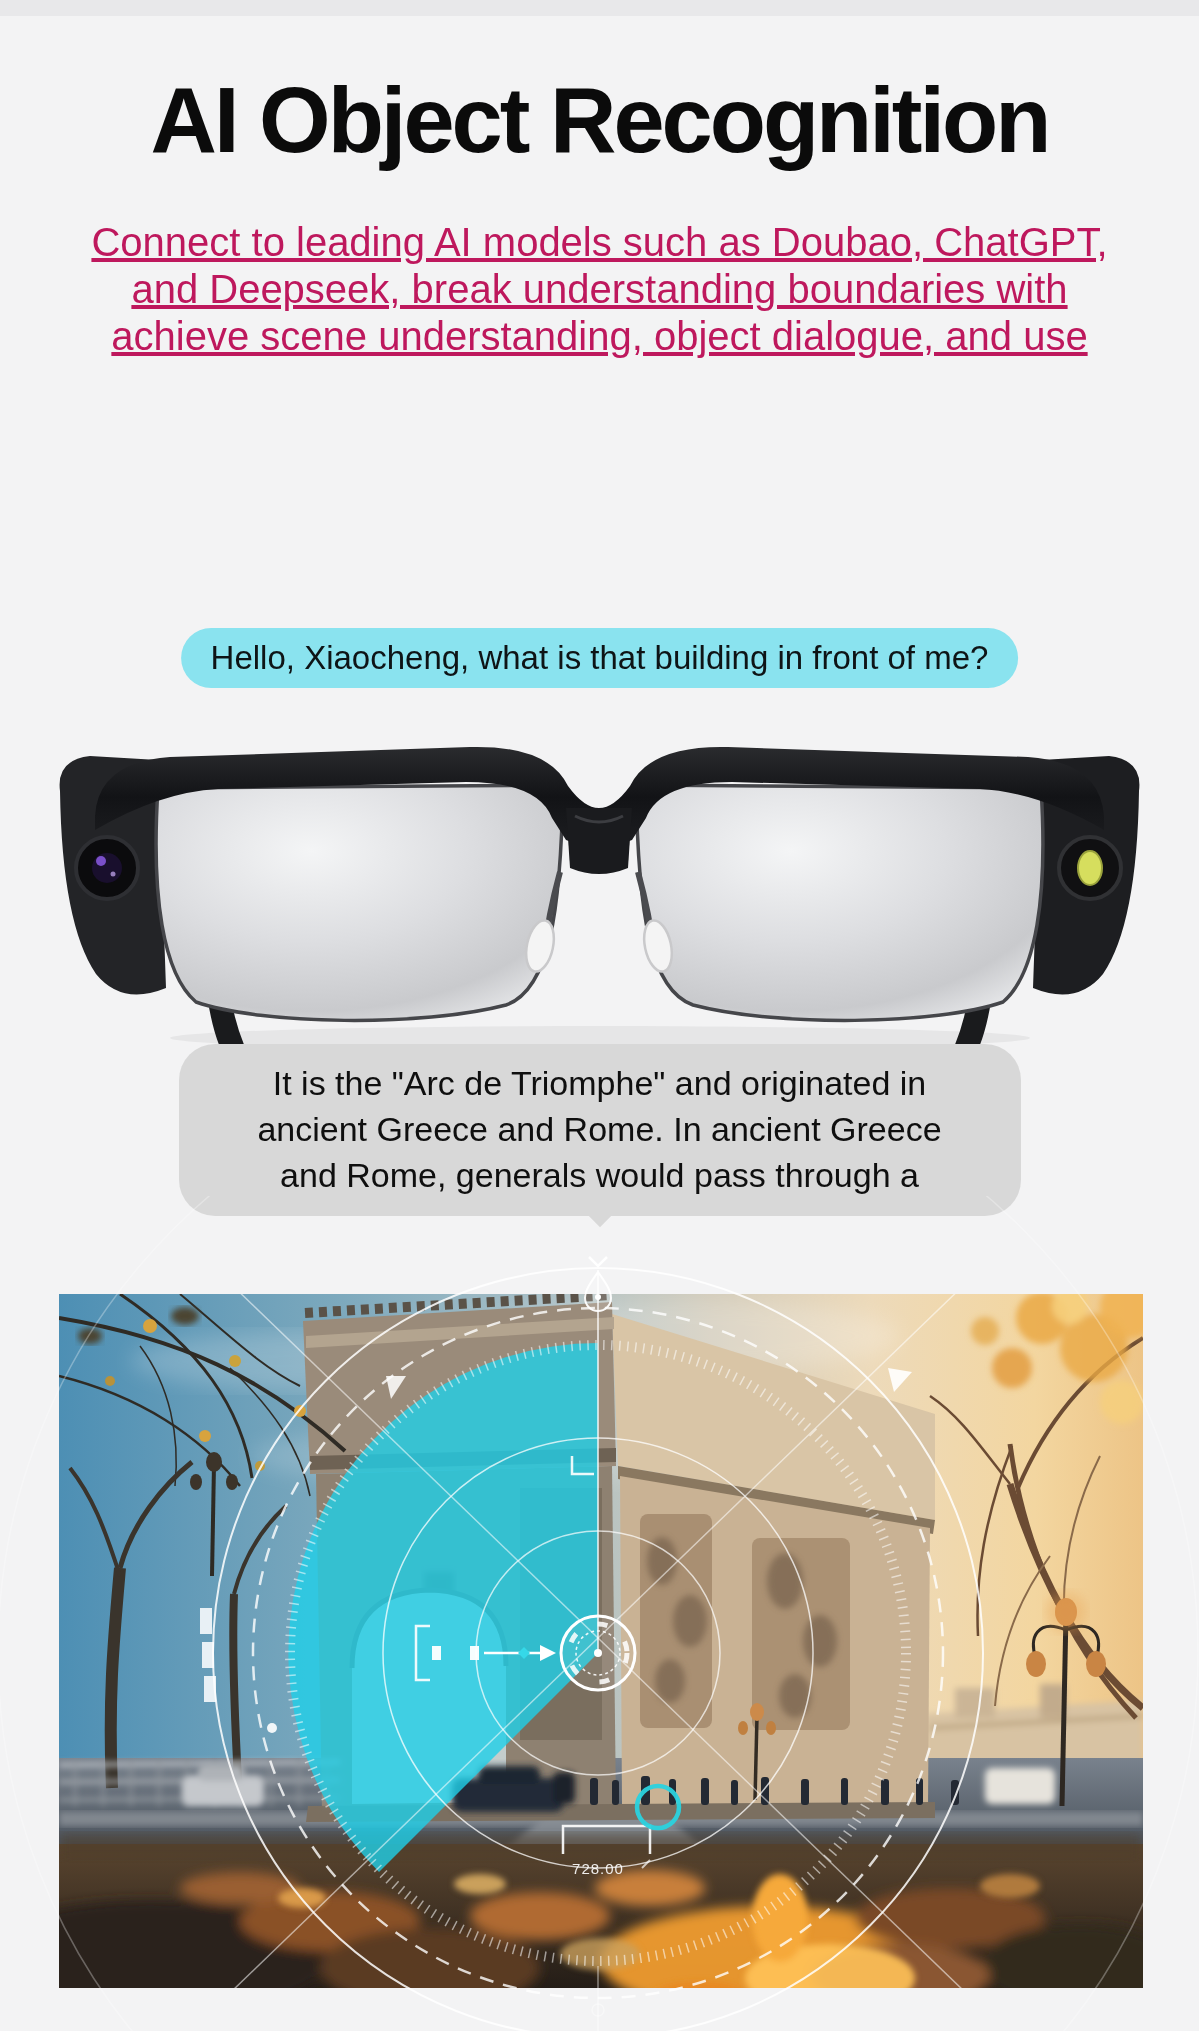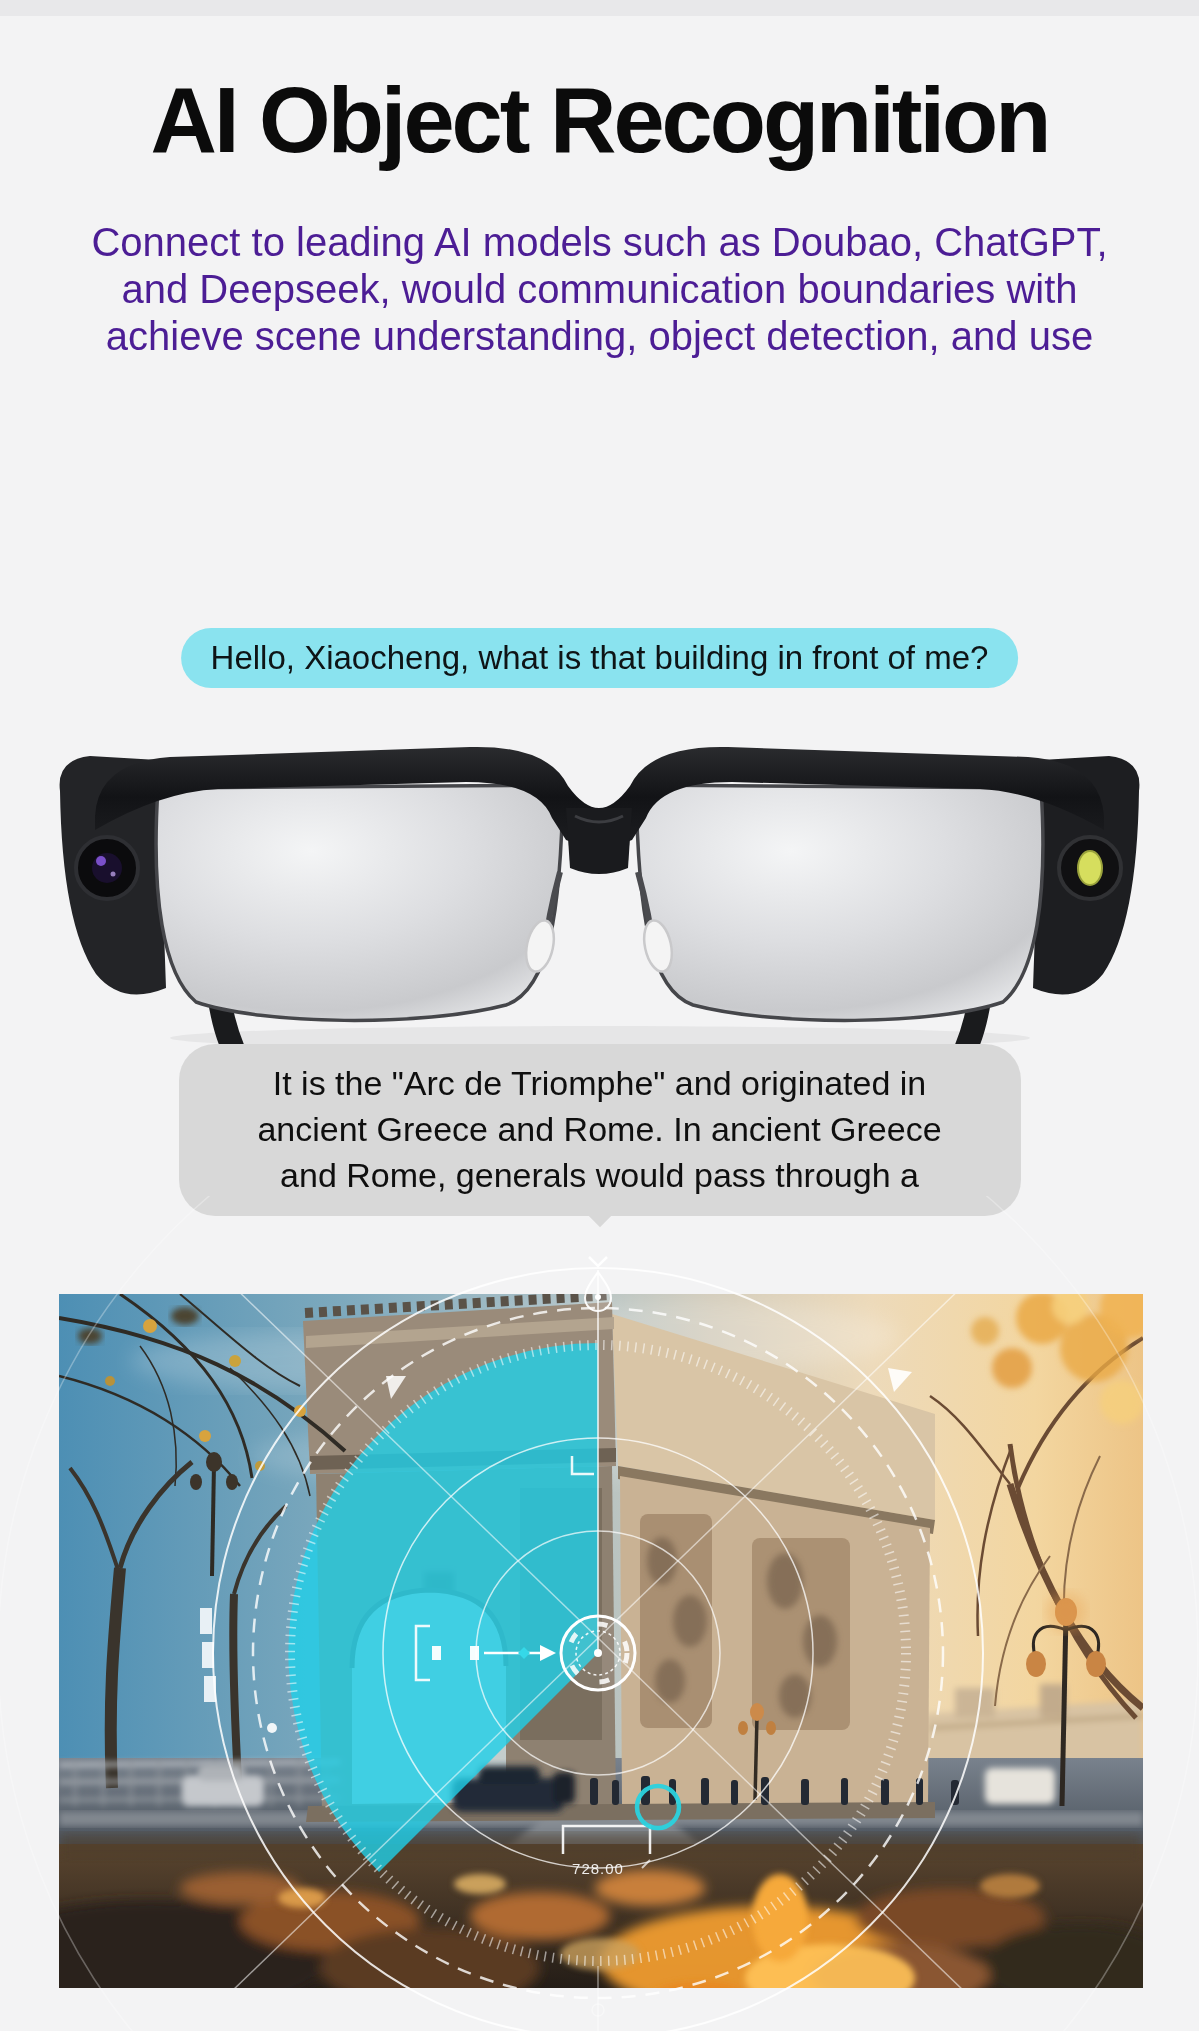--- a/index.html
+++ b/index.html
@@ -7,21 +7,21 @@
     position:relative;width:1199px;height:2031px;margin:16px auto;
     background:#f3f3f4;overflow:hidden;
     font-family:"Liberation Sans", sans-serif;color:#111;
   }
   .page-title{
     position:absolute;top:52px;left:0;width:100%;margin:0;
     text-align:center;font-size:92px;font-weight:bold;letter-spacing:-3px;color:#0b0b0b;
   }
   .hero-desc{
     position:absolute;top:203px;left:0;width:100%;
-    text-align:center;font-size:40px;line-height:47px;color:#4c1d95;
+    text-align:center;font-size:40px;line-height:47px;color:#be185d;text-decoration:underline;
   }
   .hero-desc span{display:block;}
   .bubble-q{
     position:absolute;top:612px;left:50%;transform:translateX(-50%);
     background:#8ae3ef;border-radius:31px;padding:11px 30px;
     font-size:33px;color:#0e1416;white-space:nowrap;
   }
   .glasses-svg{position:absolute;top:690px;left:0;}
   .bubble-a{
     position:absolute;top:1028px;left:50%;transform:translateX(-50%);
@@ -37,22 +37,22 @@
 </style>
 </head>
 <body>
 
 <div class="canvas">
 
   <h1 class="page-title">AI Object Recognition</h1>
 
   <div class="hero-desc">
     <span>Connect to leading AI models such as Doubao, ChatGPT,</span>
-    <span>and Deepseek, would communication boundaries with</span>
-    <span>achieve scene understanding, object detection, and use</span>
+    <span>and Deepseek, break understanding boundaries with</span>
+    <span>achieve scene understanding, object dialogue, and use</span>
   </div>
 
   <div class="bubble-q">
     <span>Hello, Xiaocheng, what is that building in front of me?</span>
   </div>
 
   <svg class="glasses-svg" width="1199" height="340" viewBox="0 690 1199 340">
     <defs>
       <radialGradient id="lensG" cx="38%" cy="28%" r="85%">
         <stop offset="0" stop-color="#f4f5f6"></stop>

